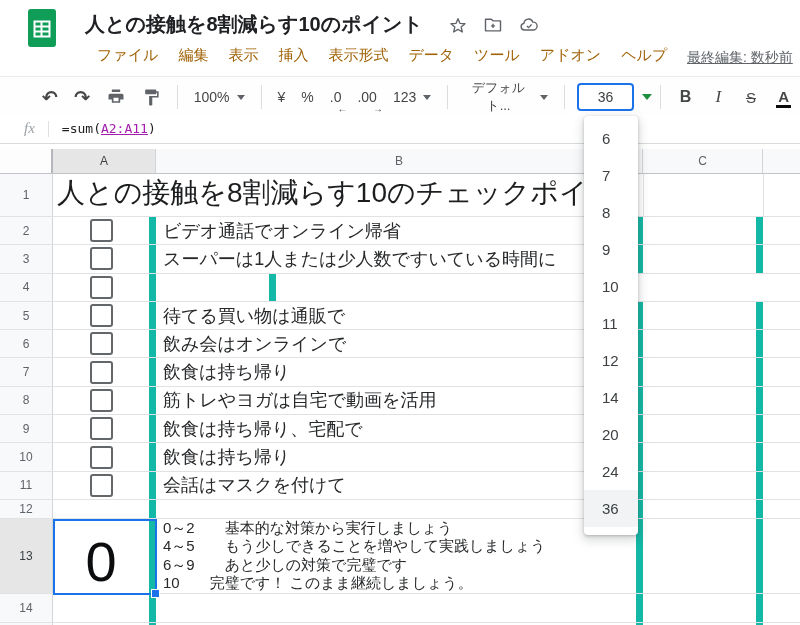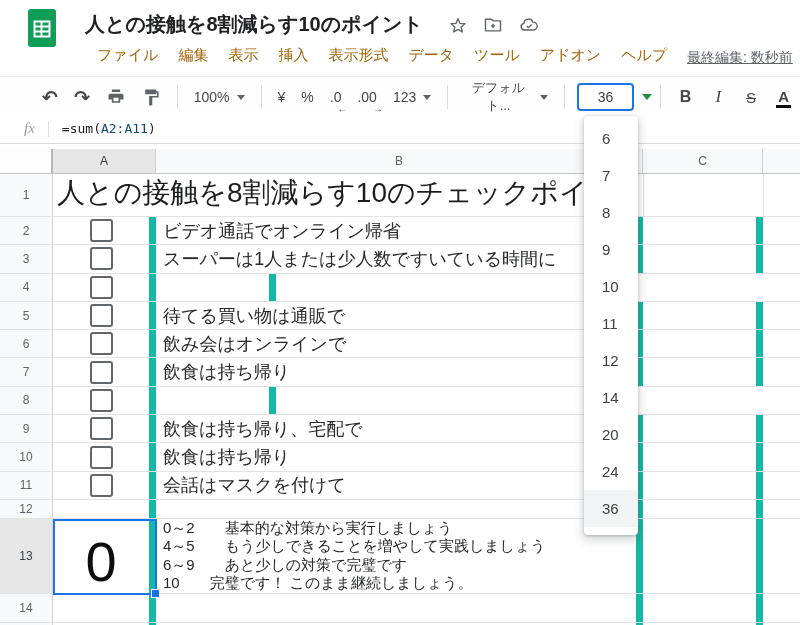--- a/index.html
+++ b/index.html
@@ -31,21 +31,21 @@
   .ibtn{font-style:italic;font-family:"Liberation Serif","DejaVu Serif",serif;font-size:17px;width:30px;}
   .sbtn{text-decoration:line-through;font-size:15px;width:30px;}
   .abtn{flex-direction:column;width:30px;gap:1px;padding-top:3px;}
   .aletter{font-size:15px;font-weight:700;line-height:14px;color:#444746;}
   .abar{width:15px;height:3px;background:#0b0b0b;}
   
   .fxbar{position:absolute;top:114px;left:0;right:0;height:29px;display:flex;align-items:center;background:#fff;border-bottom:1px solid #d8dadd;}
   .fx{font-family:"Liberation Serif","DejaVu Serif",serif;font-style:italic;font-size:15px;color:#9aa0a6;margin-left:24px;}
   .fxdiv{width:1px;height:16px;background:#e0e0e0;margin:0 13px;}
   .formula{font-family:"DejaVu Sans Mono","Liberation Mono",monospace;font-size:13px;color:#202124;}
-  .frange{color:#0c4a6e;}
+  .frange{color:#a21caf;text-decoration:underline;}
   
   #grid{position:absolute;top:149px;left:0;right:0;bottom:0;overflow:hidden;background:#fff;}
   .grow{display:flex;box-sizing:border-box;border-bottom:1px solid #e2e2e2;background:#fff;}
   .ghr{border-bottom:1px solid #c2c4c7;}
   .hc{box-sizing:border-box;background:#f8f9fa;border-right:1px solid #d2d4d7;color:#5f6368;font-size:12px;display:flex;align-items:center;justify-content:center;}
   .corner{width:53px;min-width:53px;background:#fdfdfd;border-right:2px solid #b5b7ba;}
   .flexfill{flex:1;border-right:none;}
   .hl{background:#e6e6e6 !important;color:#3c4043 !important;}
   .rh{width:53px;min-width:53px;box-sizing:border-box;background:#f8f9fa;border-right:1px solid #d2d4d7;color:#5f6368;font-size:12px;display:flex;align-items:center;justify-content:center;}
   .cell{box-sizing:border-box;border-right:7px solid #14b8a6;}
@@ -247,20 +247,21 @@
       </div>
       <div class="cell cbx">飲食は持ち帰り</div>
       <div class="cell cc"></div>
       <div class="cell cd"></div>
     </div>
     <div class="grow" style="height:28.3px">
       <div class="rh">8</div>
       <div class="cell ca">
         <div class="chk"></div>
       </div>
+      <div class="cell cbx">筋トレやヨガは自宅で動画を活用</div>
       <div class="cell cc"></div>
       <div class="cell cd"></div>
     </div>
     <div class="grow" style="height:28.3px">
       <div class="rh">9</div>
       <div class="cell ca">
         <div class="chk"></div>
       </div>
       <div class="cell cbx">飲食は持ち帰り、宅配で</div>
       <div class="cell cc"></div>

